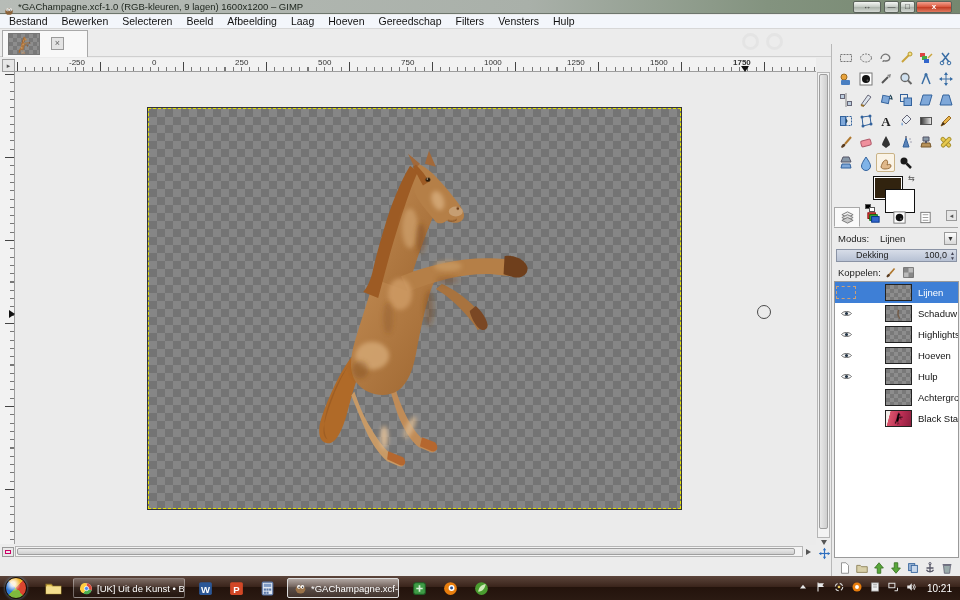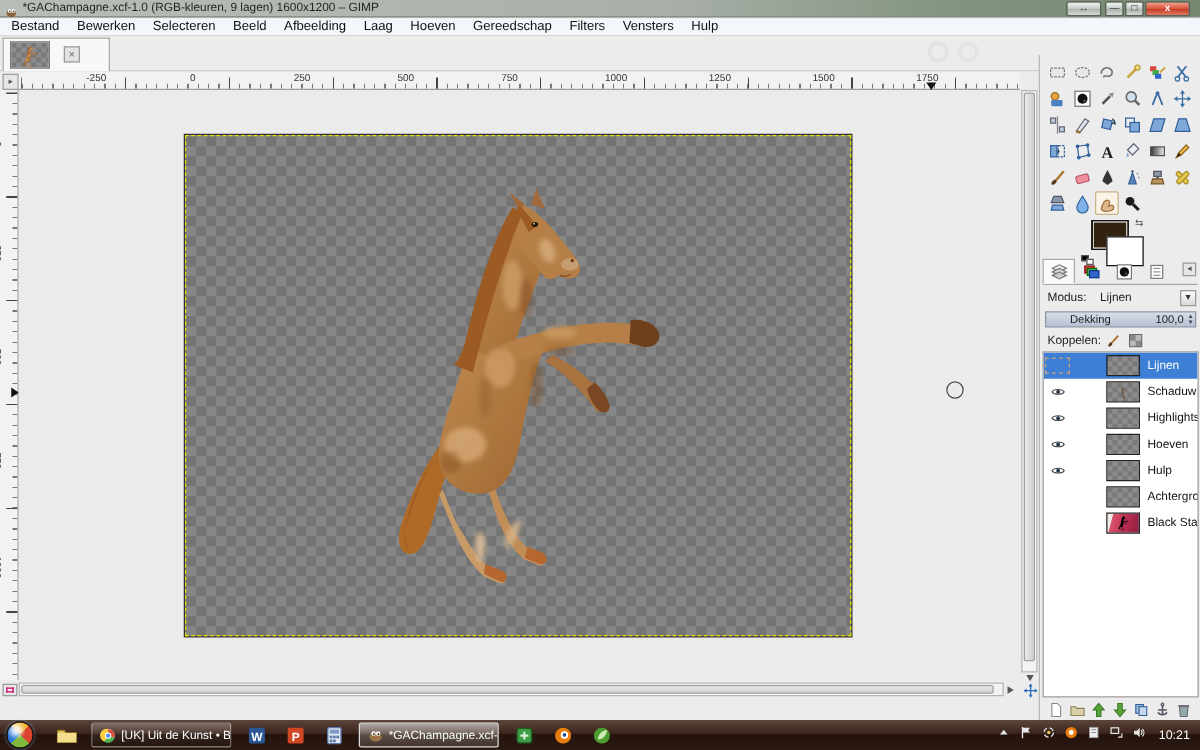--- a/index.html
+++ b/index.html
@@ -255,21 +255,21 @@
     <div class="minor"></div>
       <div class="major"></div>
   <span class="rlabel" style="left: 54px;">-250</span>
       <span class="rlabel" style="left: 137px;">0</span>
       <span class="rlabel" style="left: 220px;">250</span>
       <span class="rlabel" style="left: 303px;">500</span>
       <span class="rlabel" style="left: 386px;">750</span>
       <span class="rlabel" style="left: 469px;">1000</span>
       <span class="rlabel" style="left: 552px;">1250</span>
       <span class="rlabel" style="left: 635px;">1500</span>
-      <span class="rlabel" style="left: 718px;">1750</span>
+      <span class="rlabel" style="left: 718px; font-weight: bold;">1750</span>
     </div>
   <div class="abs ruler-v" id="rulerV">
     <div class="minor"></div>
       <div class="major"></div>
   <span class="rlabel" style="top: 41px;">0</span>
       <span class="rlabel" style="top: 124px;">250</span>
       <span class="rlabel" style="top: 207px;">500</span>
       <span class="rlabel" style="top: 290px;">750</span>
       <span class="rlabel" style="top: 373px;">1000</span>
     </div>

